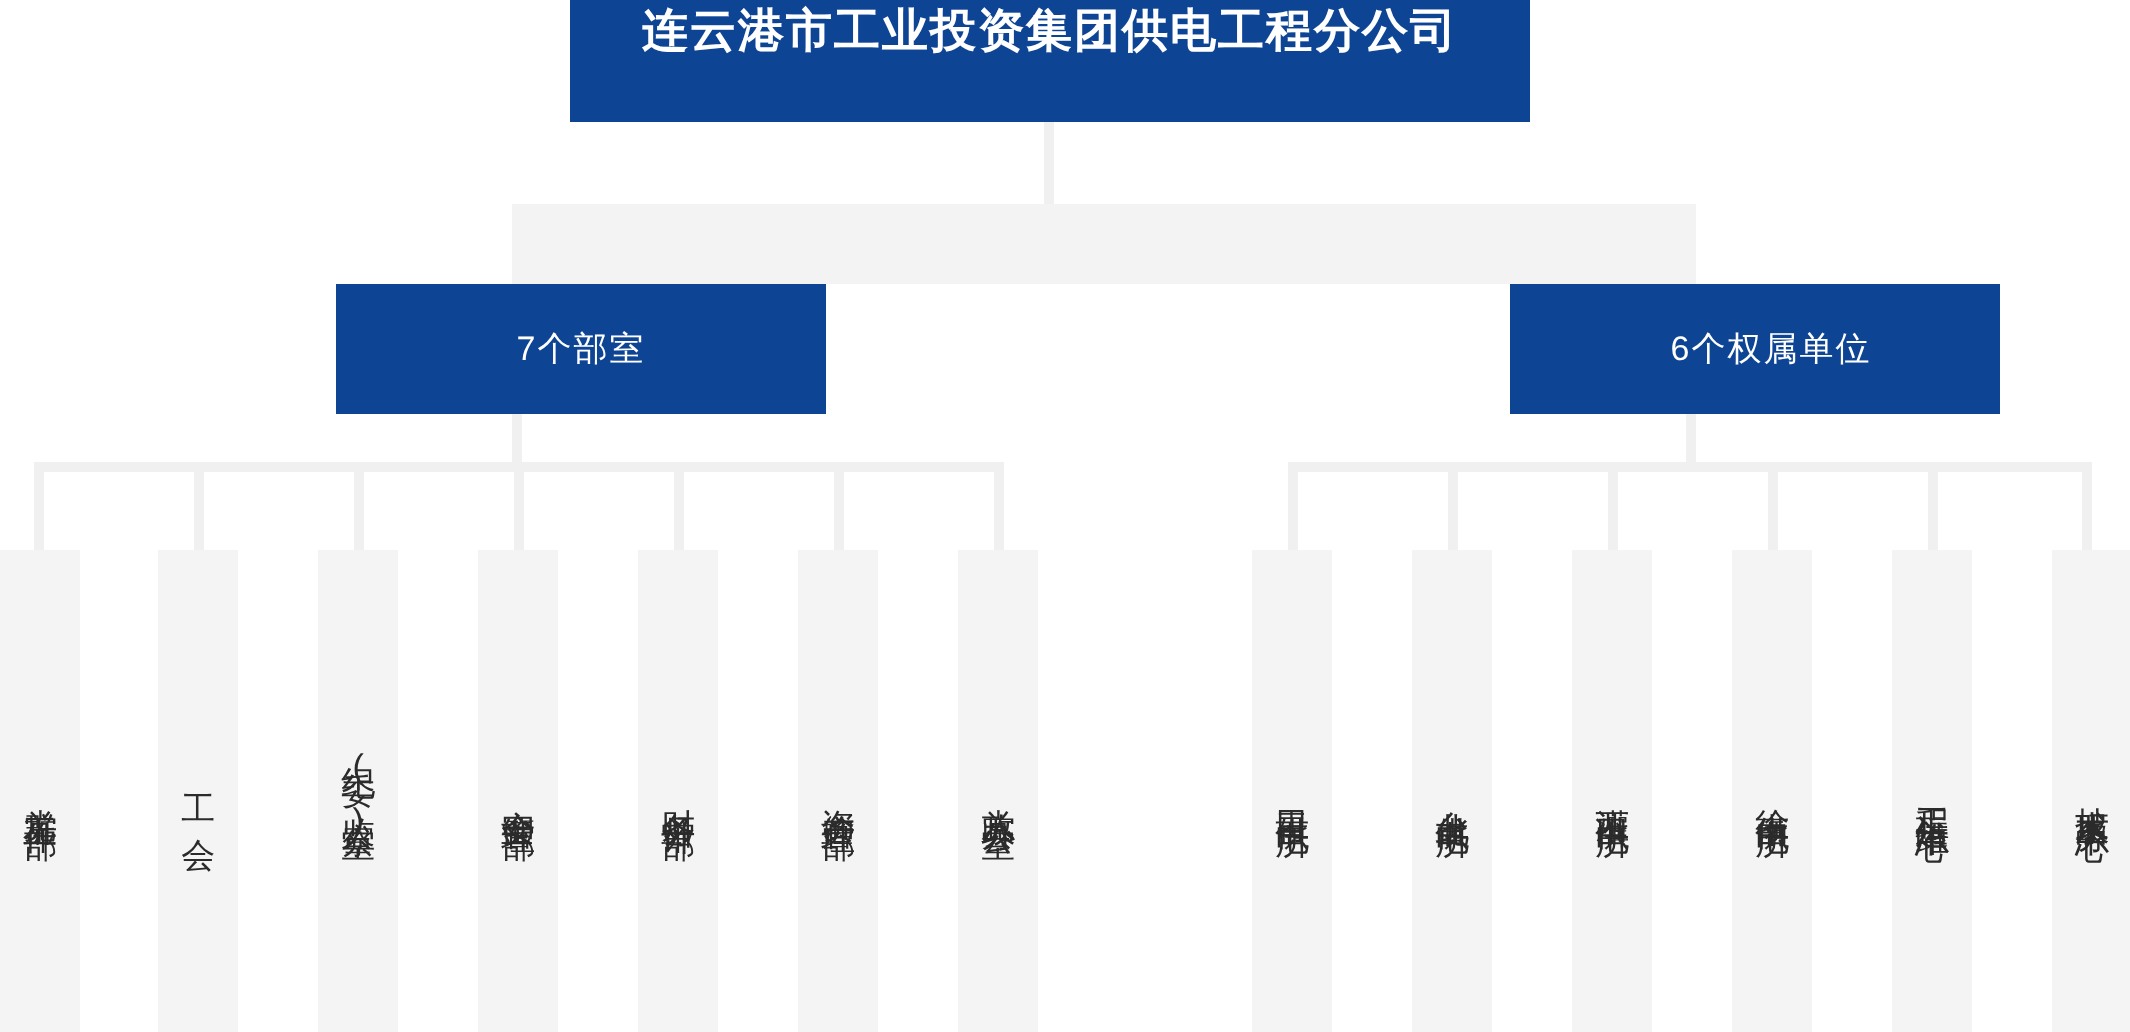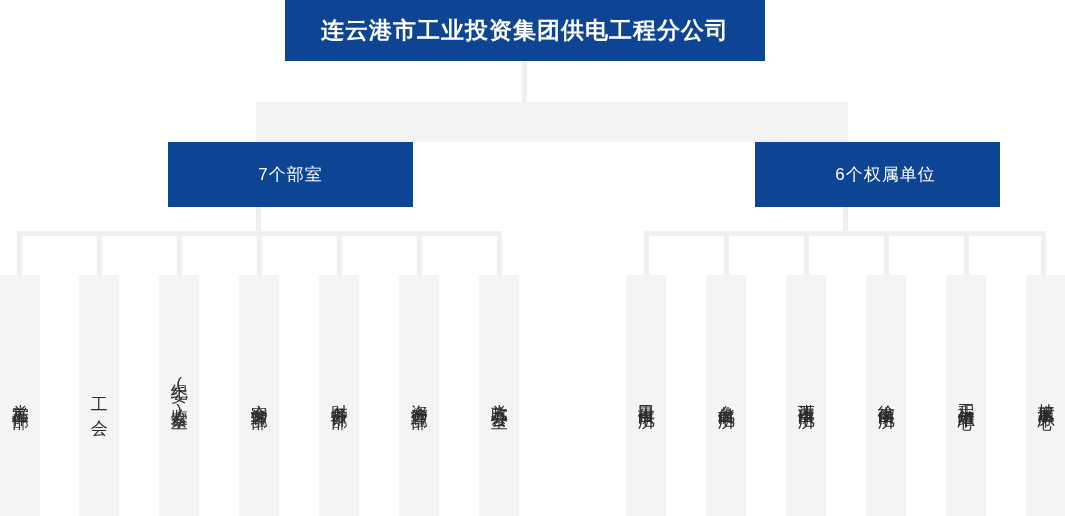--- a/index.html
+++ b/index.html
@@ -20,21 +20,21 @@
   
   .root-box {
     position: absolute;
     left: 285px;
     top: 0px;
     width: 480px;
     height: 61px;
     background: #0e4494;
     color: #ffffff;
     display: flex;
-    align-items: center;
+    align-items: flex-start;
     justify-content: center;
     font-size: 23px;
     font-weight: bold;
     letter-spacing: 1px;
     white-space: nowrap;
   }
 
   
   .root-stem {
     position: absolute;

